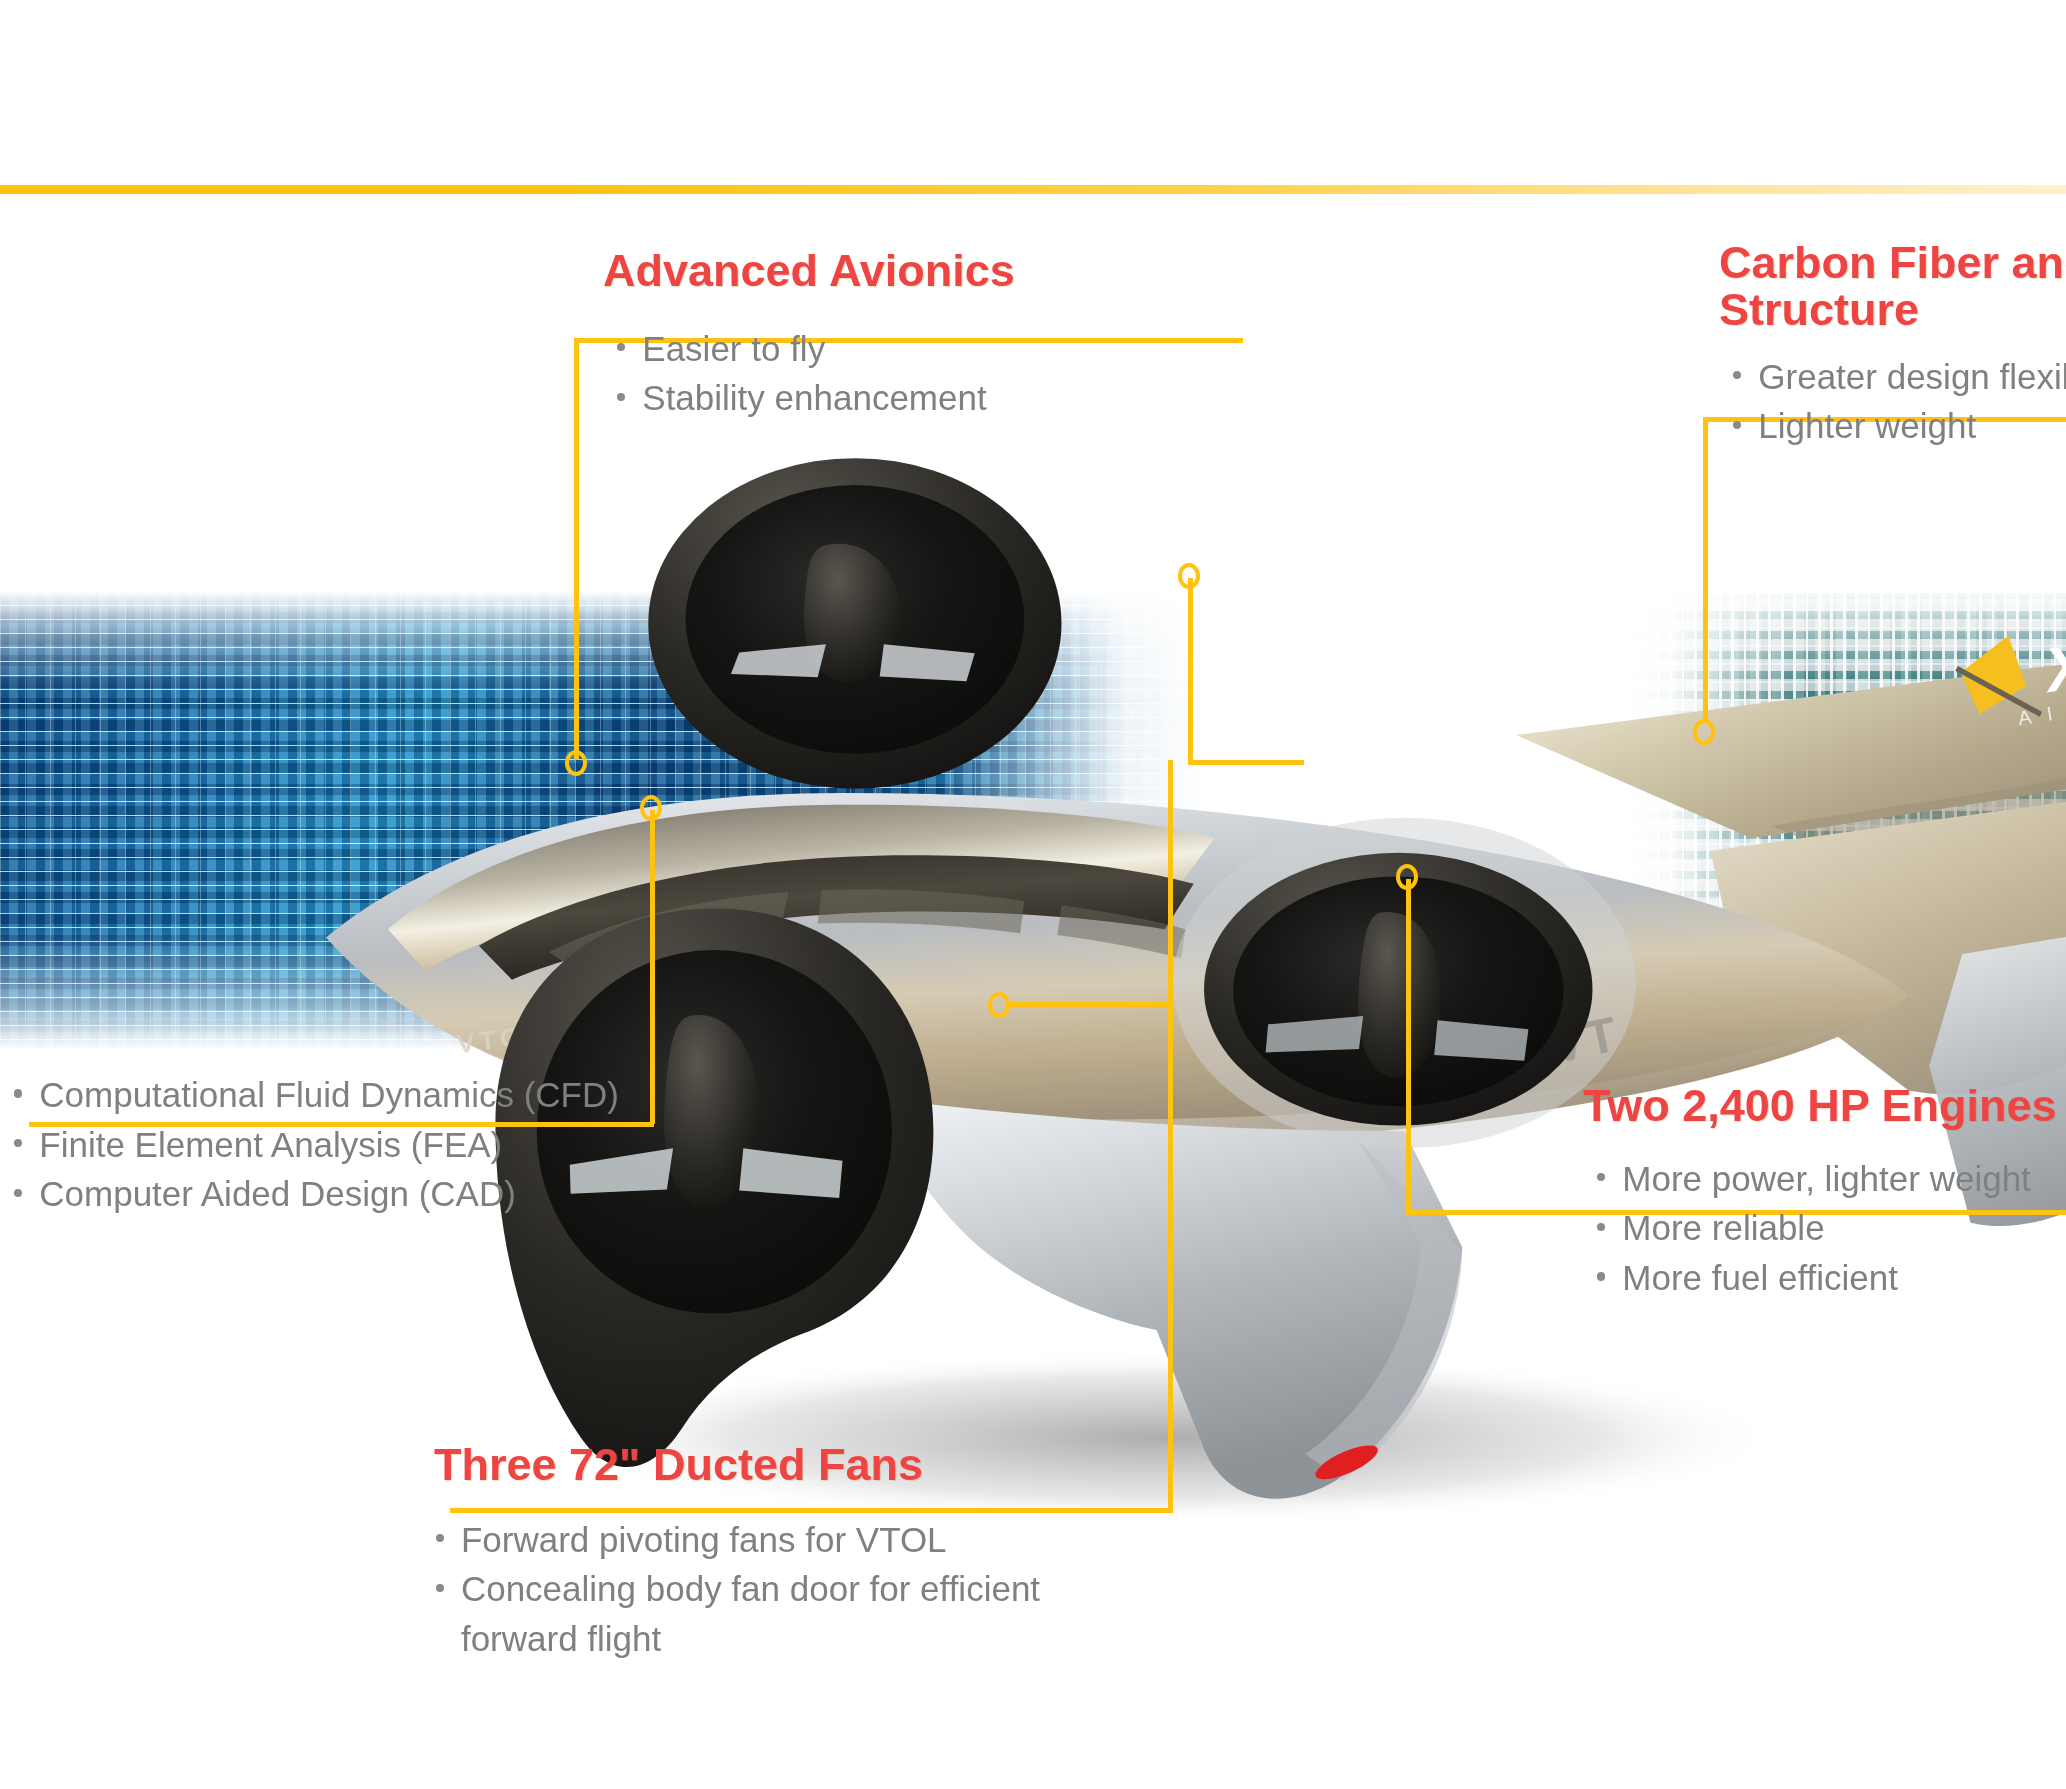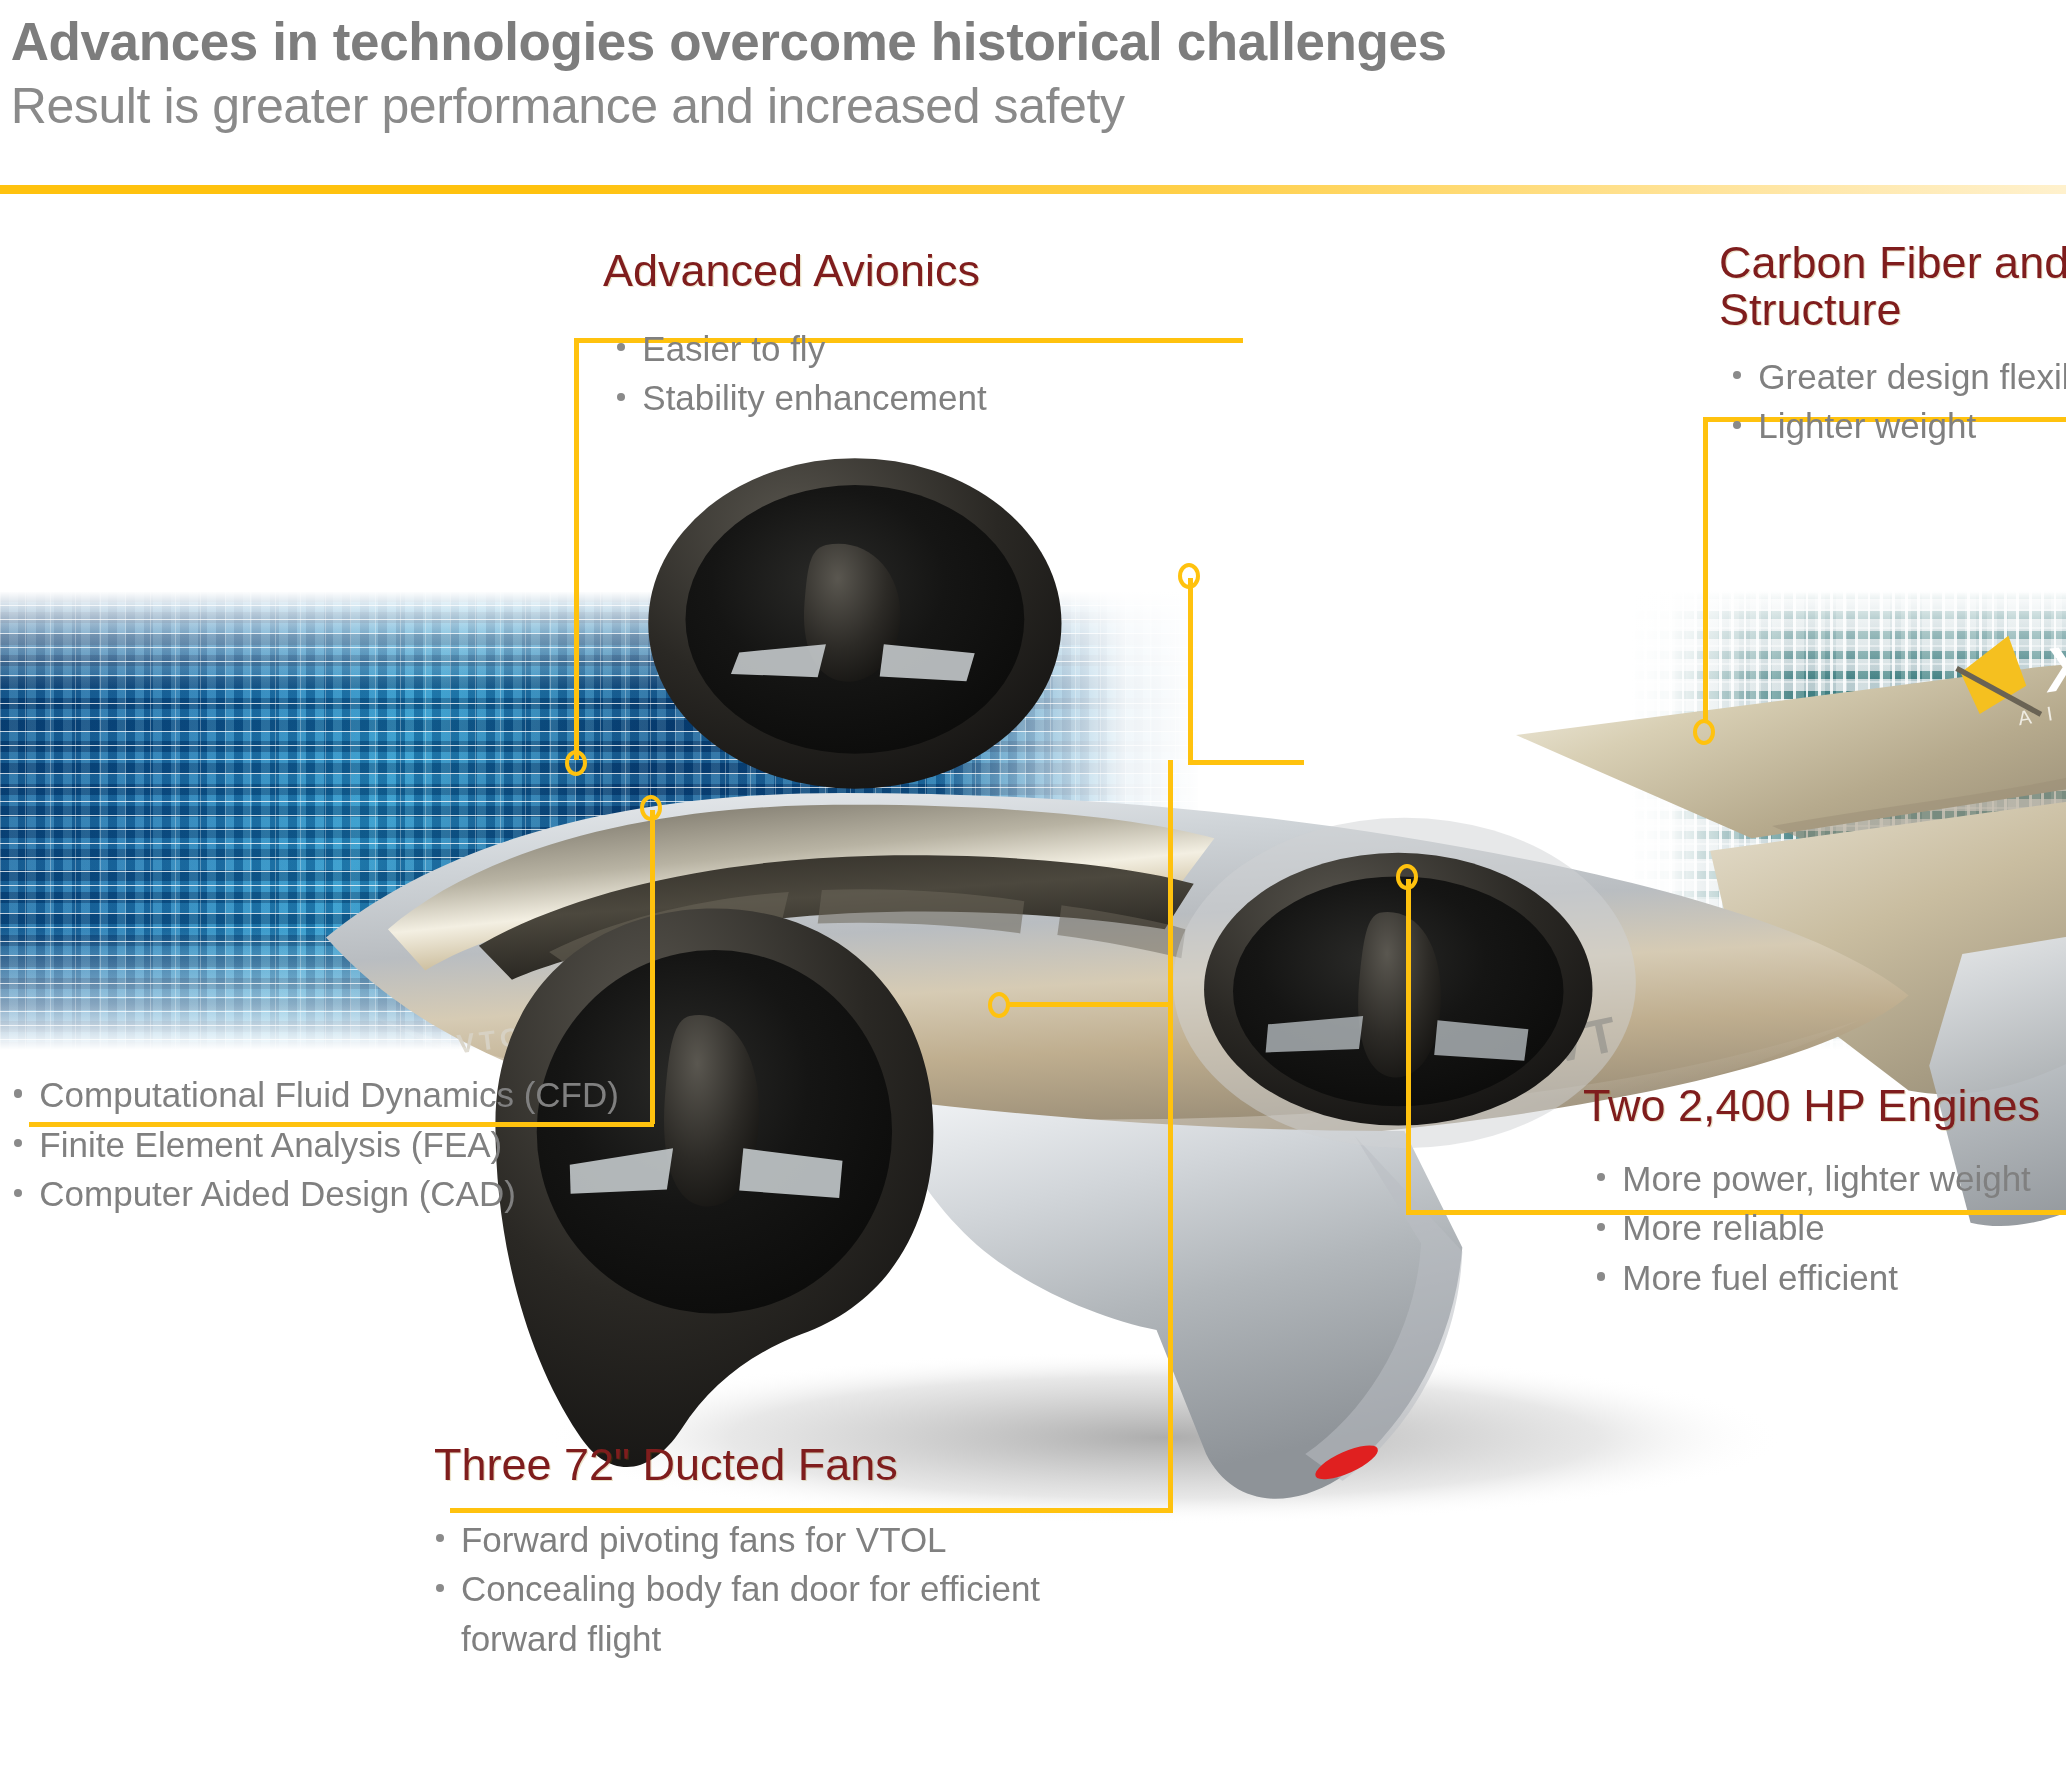--- a/index.html
+++ b/index.html
@@ -59,21 +59,21 @@
     background:linear-gradient(to left, rgba(255,255,255,0), rgba(255,255,255,.95) 75%, #fff 100%);
   }
 
   
   #aircraft{position:absolute;left:264px;top:421px;width:2033px;height:1124px;z-index:10;}
   #aircraft svg{width:100%;height:100%;display:block;overflow:visible;}
 
   
   .callout{position:absolute;z-index:70;}
   .co-head{
-    color:#7f1d1d;font-weight:normal;font-size:43px;line-height:1.04;white-space:nowrap;
+    color:#ef4444;font-weight:bold;font-size:43px;line-height:1.04;white-space:nowrap;
     text-shadow:1.2px 1.2px 0 rgba(160,120,0,.20);
   }
   .co-head.two-line{white-space:normal;}
   .co-bullets{list-style:none;margin:0;padding:0;}
   .co-bullets li{
     position:relative;color:#808080;font-size:35px;line-height:1.42;
     padding-left:31px;white-space:nowrap;
   }
   .co-bullets li.wrap{white-space:normal;}
   .co-bullets li:before{
@@ -111,24 +111,20 @@
 
   #co-engines{left:1583px;top:1083px;}
   #co-engines .co-head{font-size:45px;}
   #co-engines .co-bullets{margin-top:24px;margin-left:8.3px;}
 </style>
 </head>
 <body>
 
 <div class="slide">
 
-  <div id="title-block">
-    <div id="slide-title">Advances in technologies overcome historical challenges</div>
-    <div id="slide-subtitle">Result is greater performance and increased safety</div>
-  </div>
   <div id="title-rule"></div>
 
   <div id="photo-band">
     <div class="cityL"></div>
     <div class="cityR"></div>
   </div>
 
   <div id="aircraft">
     <svg viewBox="0 0 4920 2720" preserveAspectRatio="none">
       <defs>

